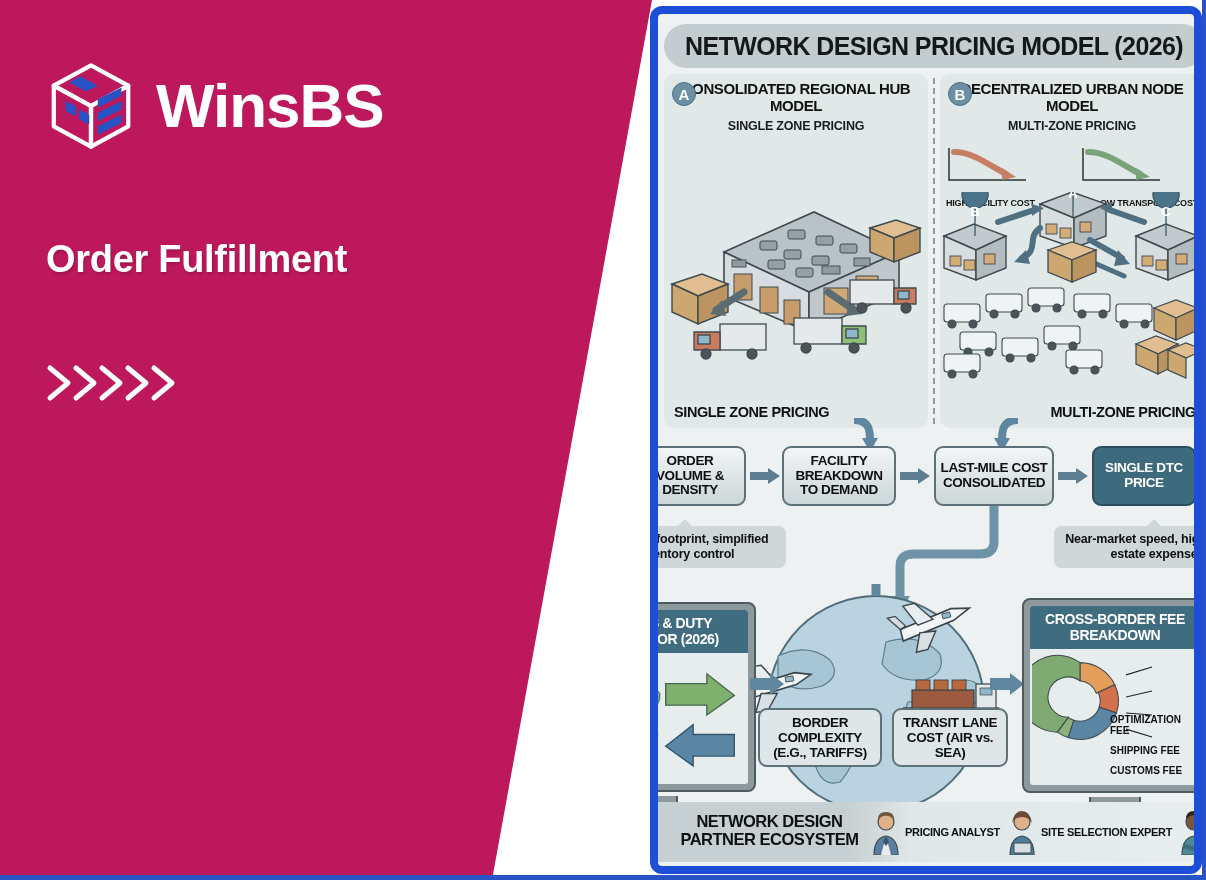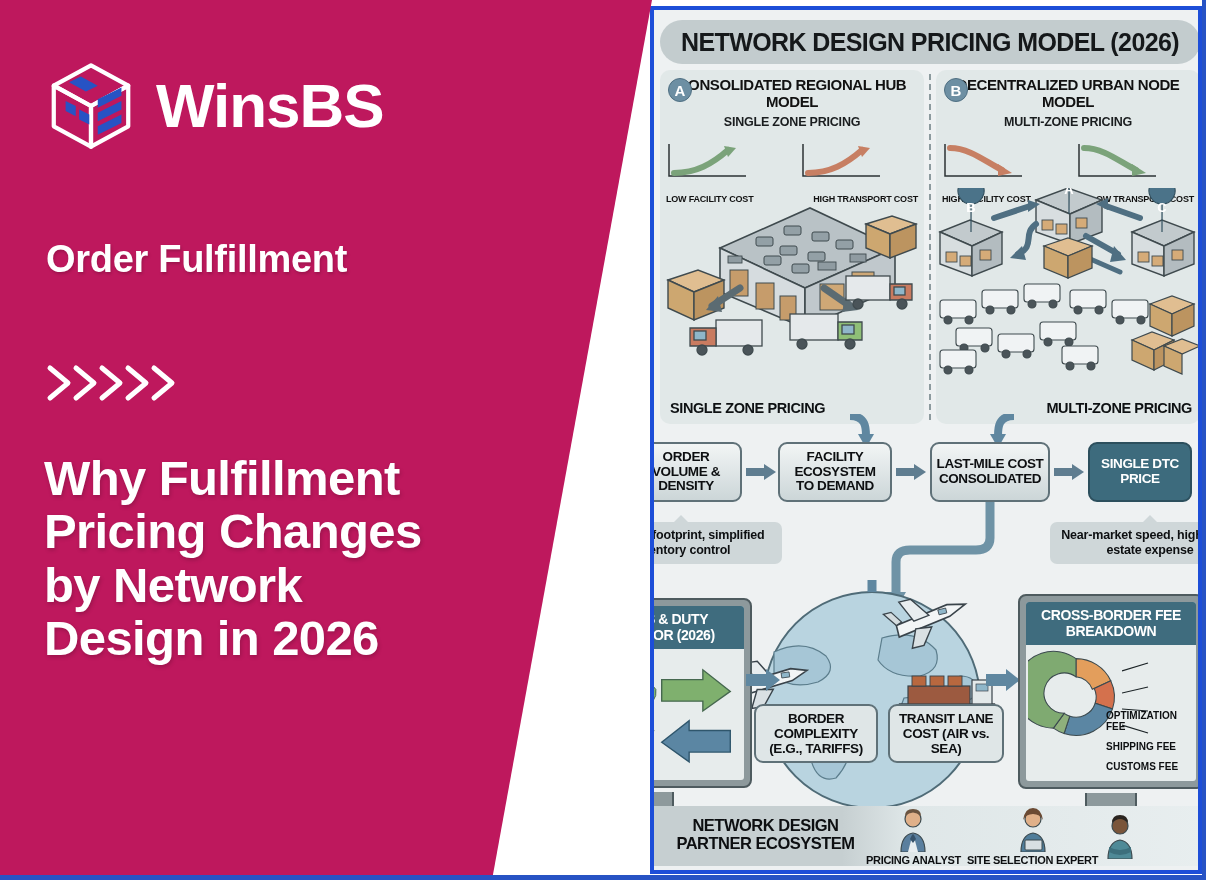--- a/index.html
+++ b/index.html
@@ -35,21 +35,21 @@
     letter-spacing: -0.6px; text-shadow: 1px 2px 4px rgba(0,0,0,.2);
   }
 
   
   .info {
     position: absolute; left: 486px; top: 0; width: 720px; height: 880px;
     background: #ffffff; z-index: 1;
   }
   .info-inner {
     position: absolute; left: 164px; top: 6px; width: 552px; height: 868px;
-    background: #eef1f2; border: 4px solid #1d4ed8; border-radius: 0;
+    background: #eef1f2; border: 8px solid #1d4ed8; border-radius: 12px;
     overflow: hidden;
   }
   .ig-title {
     position: absolute; left: 6px; top: 10px; width: 540px; height: 44px;
     background: #c3ccce; border-radius: 22px;
     display: flex; align-items: center; justify-content: center;
     font-size: 25px; font-weight: 700; color: #15181a; letter-spacing: -0.6px;
   }
 
   
@@ -174,21 +174,21 @@
   .footer {
     position: absolute; left: 0; bottom: 4px; width: 552px; height: 60px;
     background: linear-gradient(90deg,#c6cfd1 0%, #c6cfd1 34%, #dfe7e8 46%, #e8eeef 100%);
   }
   .footer-title {
     position: absolute; left: 14px; top: 10px; width: 195px; text-align: center;
     font-size: 16.5px; font-weight: 700; color: #0d0f11; line-height: 1.12;
     letter-spacing: -0.5px;
   }
   .personas { position: absolute; left: 212px; top: 6px; width: 338px; height: 50px; display: flex; align-items: center; }
-  .persona { display: flex; align-items: center; gap: 3px; margin-right: 6px; flex-direction: column; }
+  .persona { display: flex; align-items: center; gap: 3px; margin-right: 6px; }
   .persona-label {
     font-size: 11px; font-weight: 700; color: #0d0f11; line-height: 1.06;
     text-align: center; letter-spacing: -0.3px; white-space: nowrap;
   }
   .thin-blue { position: absolute; left: 0; bottom: 0; width: 100%; height: 5px; background: #2753c4; z-index: 5; }
   .edge-blue { position: absolute; right: 0; top: 0; width: 4px; height: 880px; background: #2753c4; z-index: 4; }
 </style>
 </head>
 <body>
 
@@ -201,38 +201,20 @@
 
       <div class="panels">
 
         <div class="panel panel-a">
           <div class="panel-head">
             <div class="badge">A</div>
             <div class="panel-title">CONSOLIDATED REGIONAL HUB MODEL</div>
             <div class="panel-sub">SINGLE ZONE PRICING</div>
           </div>
 
-          <div class="minicharts">
-            <div class="mc left">
-              <svg width="118" height="40" viewBox="0 0 118 40">
-                <path d="M3 2 L3 34 L80 34" stroke="#2b3234" stroke-width="1.5" fill="none"></path>
-                <path d="M8 31 C30 31 46 22 62 8" stroke="#7ba37a" stroke-width="6" fill="none" stroke-linecap="round"></path>
-                <path d="M58 4 L70 6 L62 15 Z" fill="#7ba37a"></path>
-              </svg>
-              <div class="mc-label">LOW FACILITY COST</div>
-            </div>
-            <div class="mc right">
-              <svg width="118" height="40" viewBox="0 0 118 40">
-                <path d="M3 2 L3 34 L80 34" stroke="#2b3234" stroke-width="1.5" fill="none"></path>
-                <path d="M8 31 C30 31 46 22 62 8" stroke="#c77f63" stroke-width="6" fill="none" stroke-linecap="round"></path>
-                <path d="M58 4 L70 6 L62 15 Z" fill="#c77f63"></path>
-              </svg>
-              <div class="mc-label">HIGH TRANSPORT COST</div>
-            </div>
-          </div>
 
           <div class="panel-art">
             <svg width="264" height="200" viewBox="0 0 264 200">
 
               <polygon points="60,60 150,20 235,60 145,100" fill="#b9c2c6" stroke="#3f4a4e" stroke-width="1.6"></polygon>
 
               <g fill="#93a0a6" stroke="#3f4a4e" stroke-width="1">
                 <rect x="96" y="49" width="17" height="9" rx="2"></rect>
                   <rect x="124" y="38" width="17" height="9" rx="2"></rect>
                 <rect x="152" y="44" width="17" height="9" rx="2"></rect>
@@ -466,21 +448,21 @@
         <path d="M360 2 C344 2 344 14 344 22" stroke="#5f87a0" stroke-width="8" fill="none"></path>
         <path d="M336 20 L352 20 L344 34 Z" fill="#5f87a0"></path>
       </svg>
 
       <div style="position:absolute;left:-164px;top:0;width:720px;height:880px;pointer-events:none;">
         <div class="chain" style="pointer-events:auto;">
           <div class="node n1">ORDER VOLUME &amp; DENSITY</div>
           <svg class="arrow-h" style="left:256px;">
               <polygon points="0,4 18,4 18,0 30,8 18,16 18,12 0,12" fill="#5f7d90"></polygon>
             </svg>
-          <div class="node n2">FACILITY ECOSYSTEM TO DEMAND</div>
+          <div class="node n2">FACILITY BREAKDOWN TO DEMAND</div>
           <svg class="arrow-h" style="left:406px;">
               <polygon points="0,4 18,4 18,0 30,8 18,16 18,12 0,12" fill="#5f7d90"></polygon>
             </svg>
           <div class="node n3">LAST-MILE COST CONSOLIDATED</div>
           <svg class="arrow-h" style="left:564px;">
               <polygon points="0,4 18,4 18,0 30,8 18,16 18,12 0,12" fill="#5f7d90"></polygon>
             </svg>
           <div class="node final n4">SINGLE DTC PRICE</div>
         </div>
 
@@ -669,18 +651,17 @@
     <svg class="chevrons" viewBox="0 0 150 42">
       <g fill="none" stroke="#ffffff" stroke-width="5" stroke-linecap="round" stroke-linejoin="round">
         <polyline points="4,6 22,21 4,36"></polyline>
         <polyline points="30,6 48,21 30,36"></polyline>
         <polyline points="56,6 74,21 56,36"></polyline>
         <polyline points="82,6 100,21 82,36"></polyline>
         <polyline points="108,6 126,21 108,36"></polyline>
       </g>
     </svg>
 
-    <div class="headline">Why Fulfillment Pricing Changes by Network Design in 2026</div>
   </div>
 
   <div class="edge-blue"></div>
   <div class="thin-blue"></div>
 </div>
 
 </body></html>

